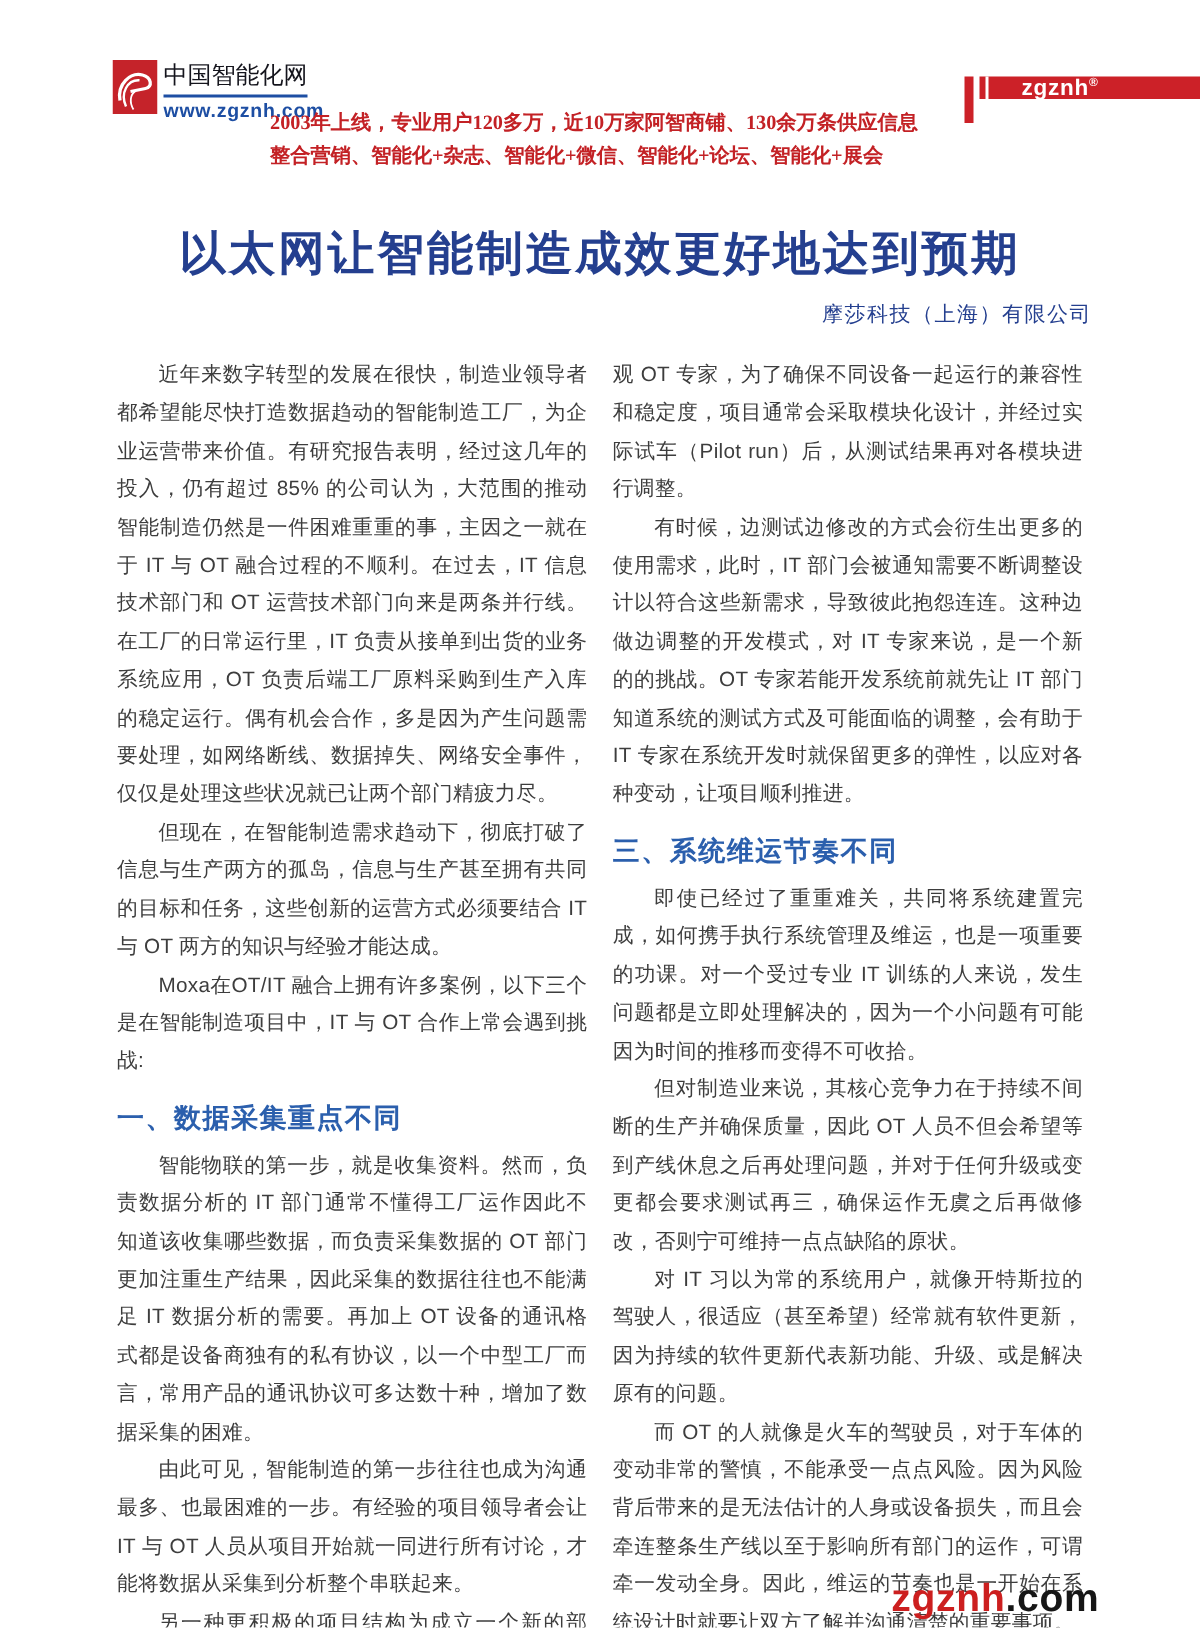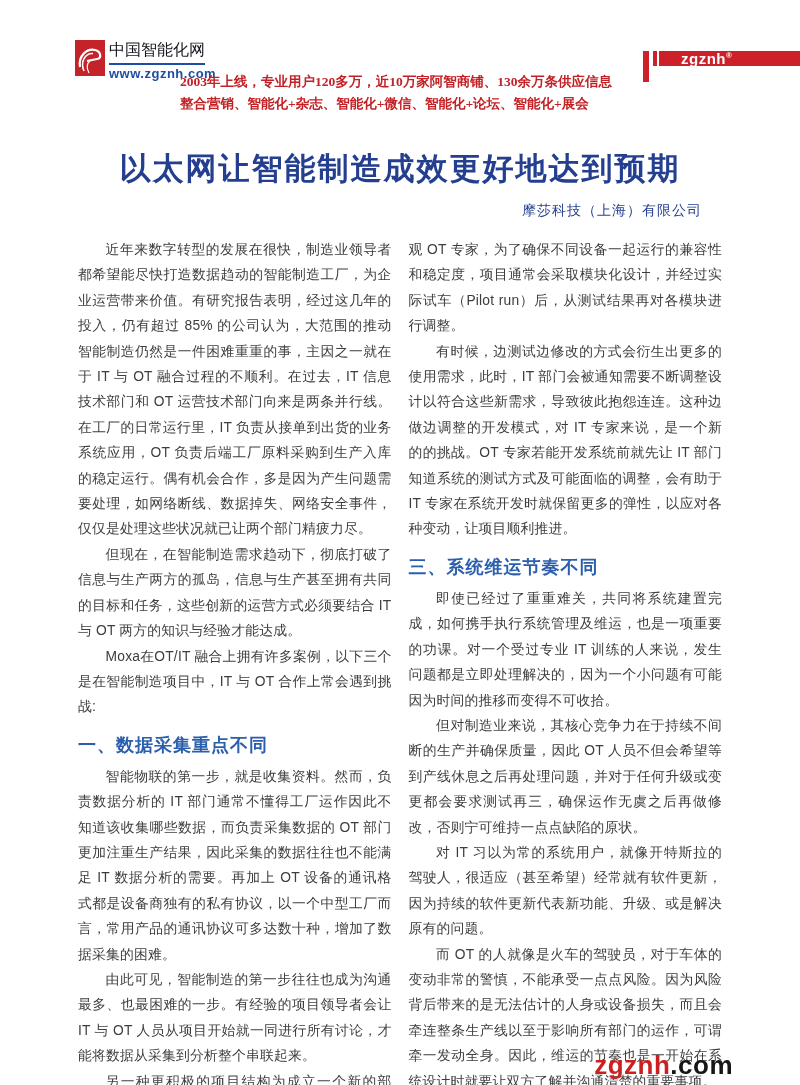--- a/index.html
+++ b/index.html
@@ -45,21 +45,21 @@
     padding-left: 28px; line-height: 1;
   }
   .banner-label sup { font-size: 8px; vertical-align: super; }
 
   
   .title-wrap { position: absolute; top: 148px; left: 0; width: 800px; text-align: center; }
   .article-title {
     font-family: "Liberation Serif", "DejaVu Serif", serif;
     font-size: 31px; font-weight: bold; color: #243f8f; letter-spacing: 2px;
   }
-  .author-wrap { position: absolute; top: 201px; left: 0; width: 800px; text-align: right; padding-right: 98px; }
+  .author-wrap { position: absolute; top: 201px; left: 0; width: 800px; text-align: right; padding-right: 72px; }
   .article-author {
     font-family: "Liberation Serif", "DejaVu Serif", serif;
     font-size: 14px; color: #243f8f; letter-spacing: 1px;
   }
 
   
   .columns {
     position: absolute; top: 237px; left: 78px; width: 644px;
     display: flex; gap: 17px;
   }

